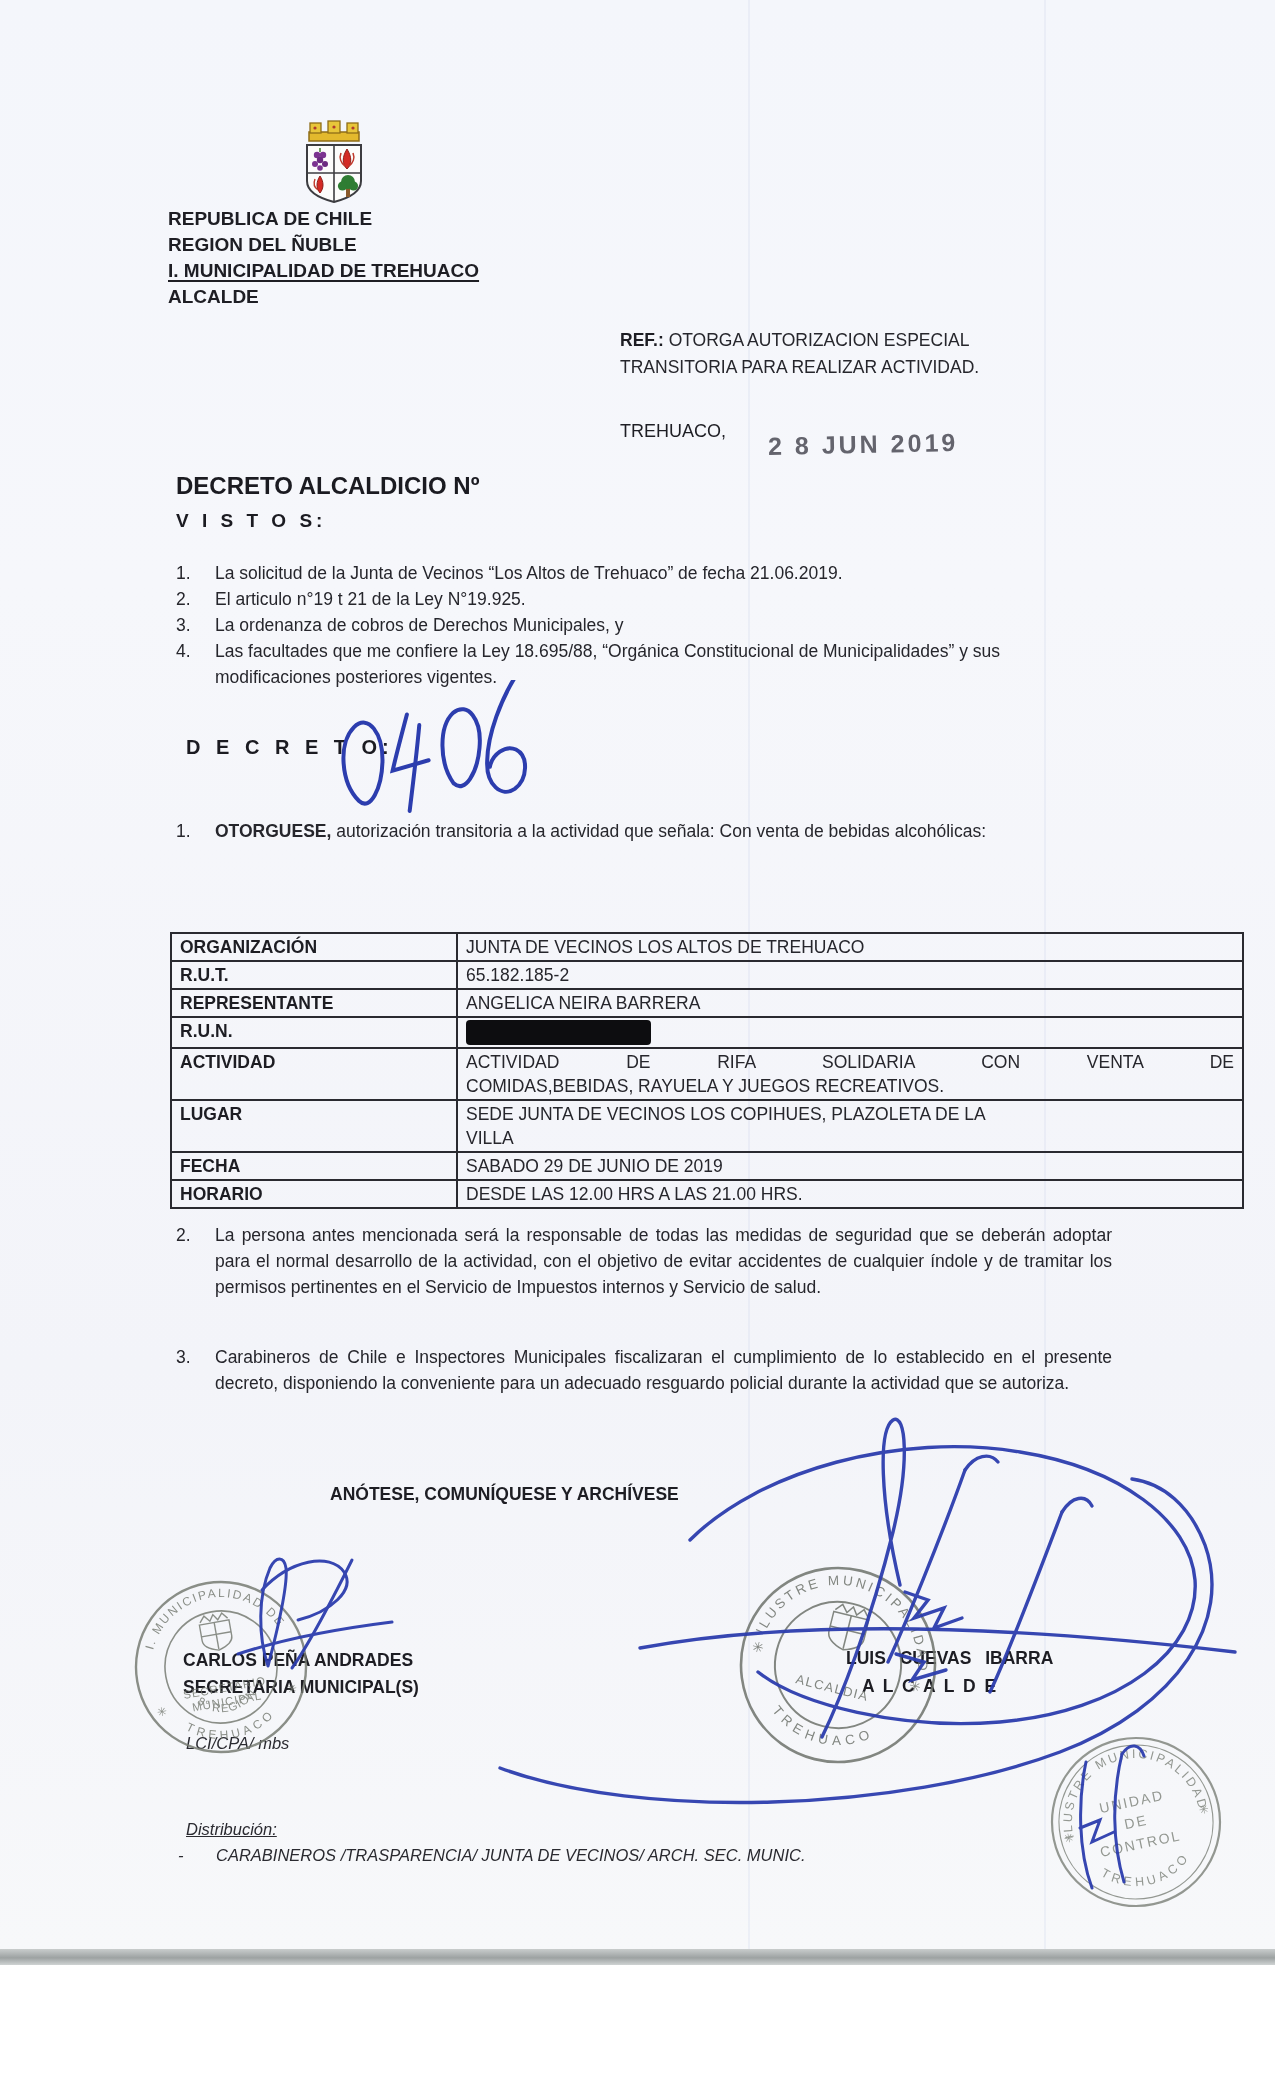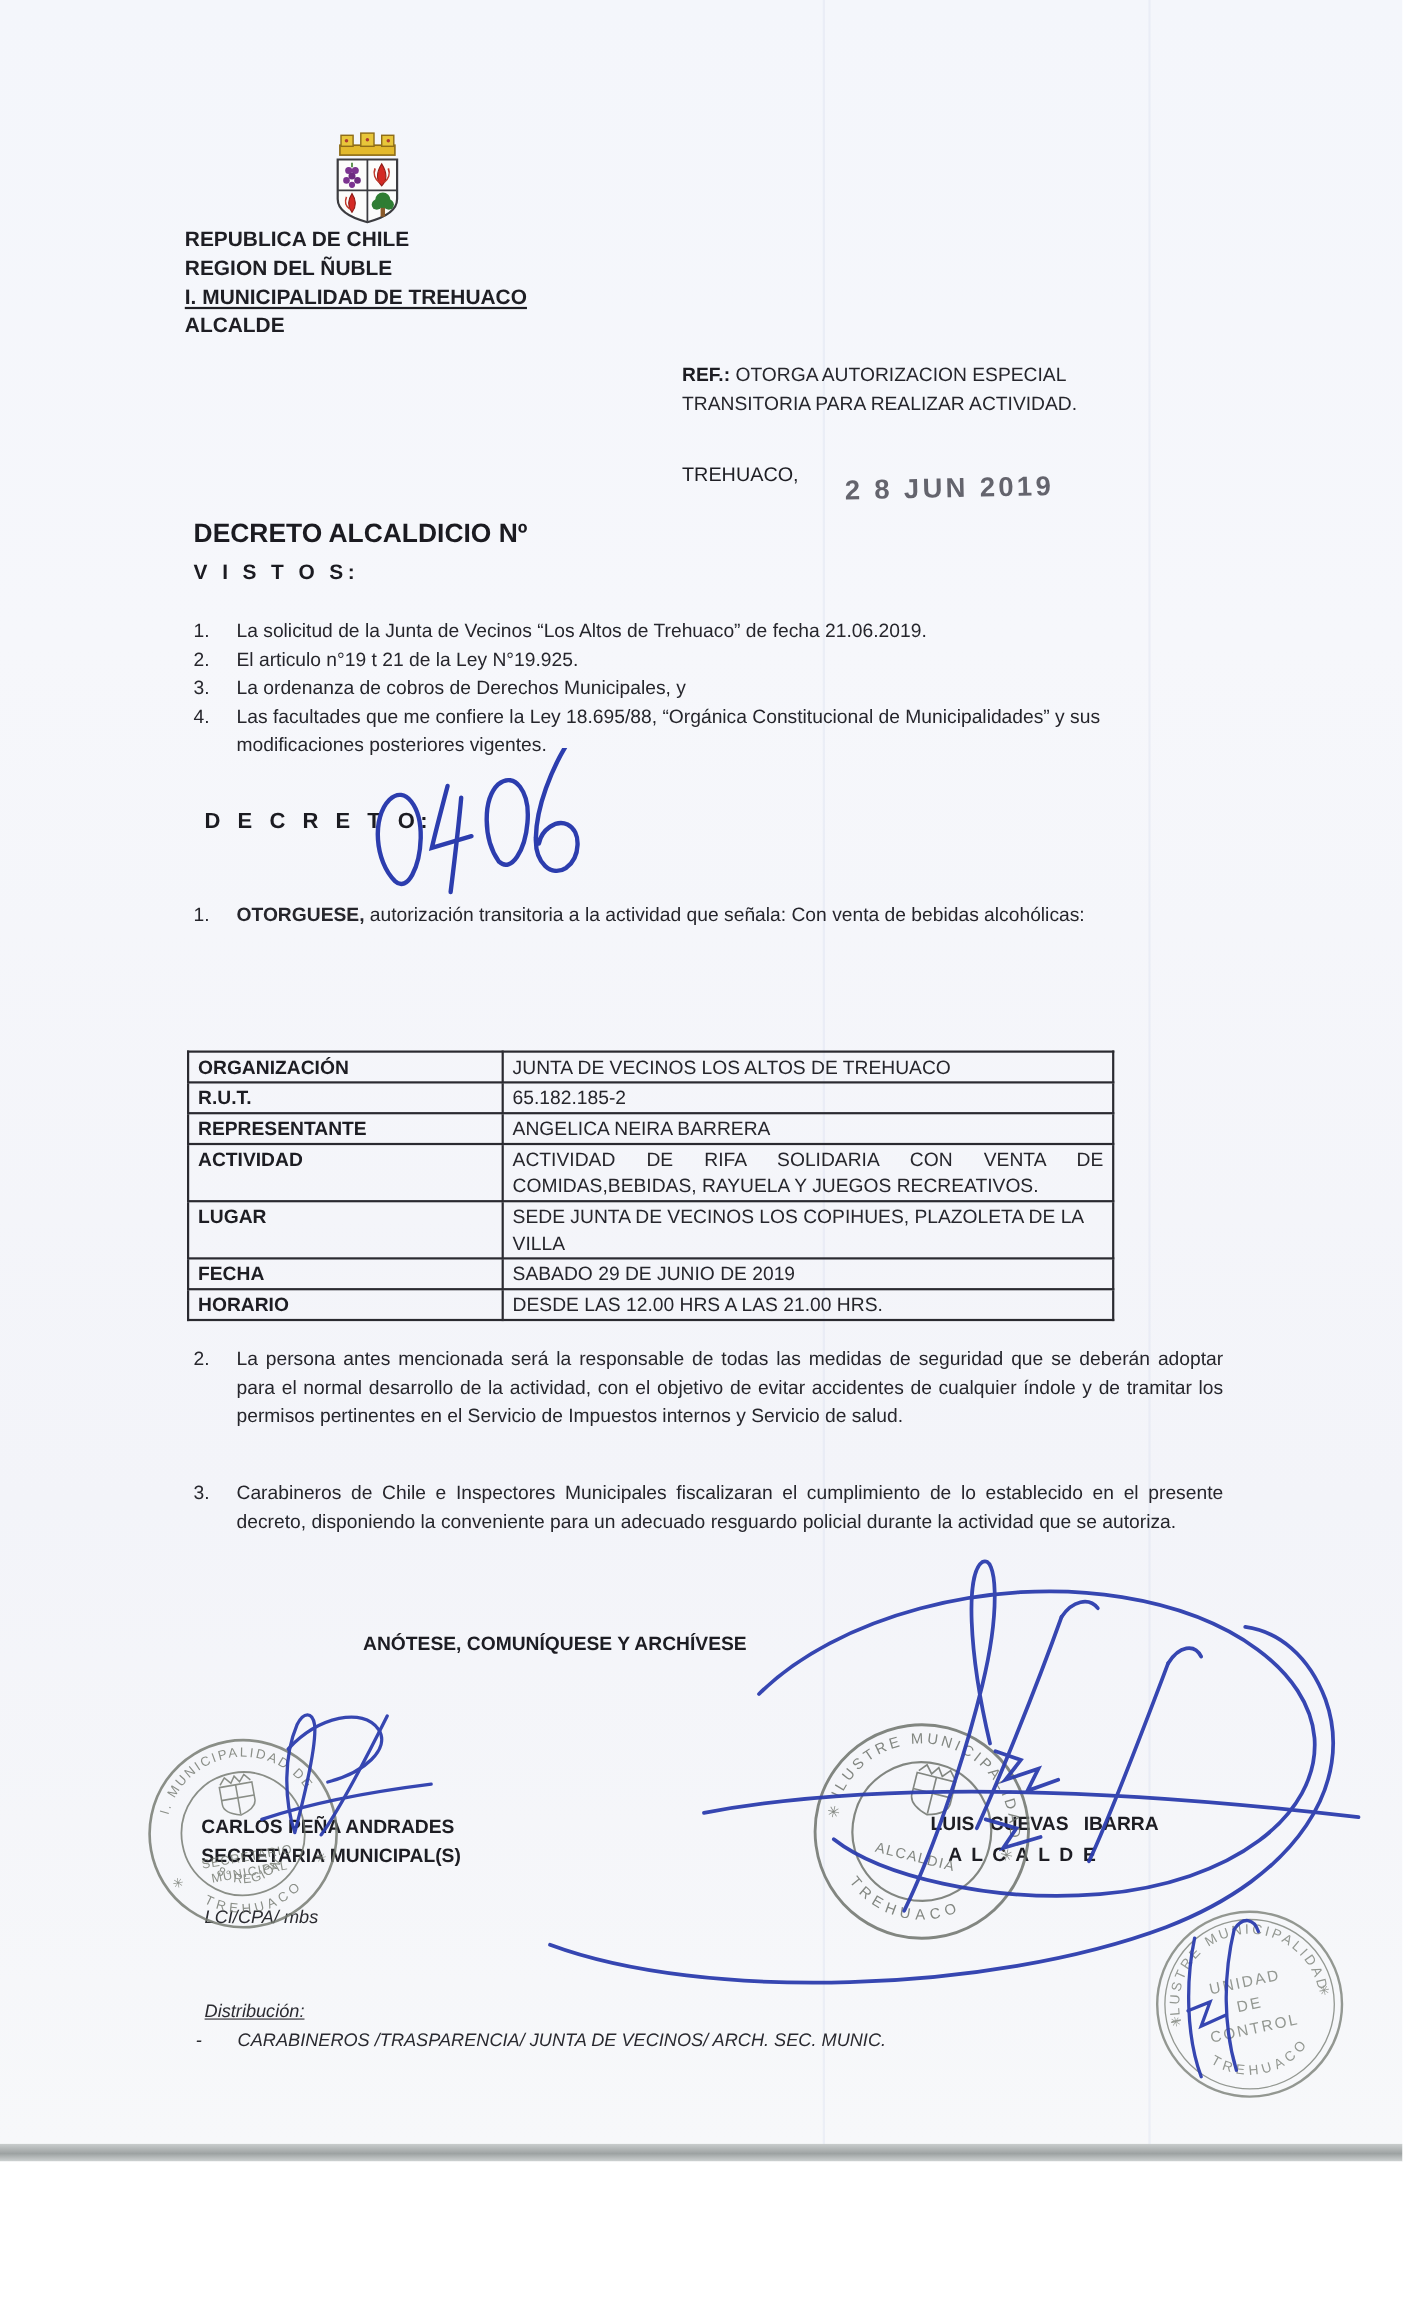--- a/index.html
+++ b/index.html
@@ -22,21 +22,21 @@
              color:#4b4b55;transform:rotate(-1.2deg);opacity:.85;}
   .decree-title{left:176px;top:472px;font-weight:bold;font-size:24px;color:#1b1b21;}
   .vistos-label{left:176px;top:510px;font-weight:bold;font-size:19px;letter-spacing:4px;color:#1b1b21;}
   .list{left:176px;top:560px;width:940px;font-size:17.5px;line-height:26px;}
   .li{display:flex;}
   .li .num{width:39px;flex:none;}
   .li .txt{flex:1;}
   .decreto-label{left:186px;top:736px;font-weight:bold;font-size:20px;letter-spacing:5px;color:#1b1b21;}
   .para{font-size:17.5px;line-height:26px;display:flex;width:936px;}
   .para .txt{flex:1;text-align:justify;}
-  .doc-table{left:170px;top:955px;width:843px;border-collapse:collapse;font-size:17.5px;line-height:24px;}
+  .doc-table{left:170px;top:932px;width:1074px;border-collapse:collapse;font-size:17.5px;line-height:24px;}
   .doc-table td{border:2px solid #2a2a30;padding:1px 8px;vertical-align:top;}
   .doc-table td.lbl{width:268px;font-weight:bold;color:#1d1d23;}
   .jline{text-align:justify;text-align-last:justify;}
   .redaction{width:185px;height:25px;background:#0d0d10;border-radius:4px;margin:1px 0;}
   .anotese{left:330px;top:1484px;width:420px;text-align:left;font-weight:bold;font-size:17.5px;color:#1d1d23;}
   .sig-name{font-weight:bold;font-size:17.5px;color:#1d1d23;}
   .footer-it{font-style:italic;font-size:16.5px;color:#2a2a30;}
   .overlay{position:absolute;left:0;top:0;width:1275px;height:2100px;pointer-events:none;}
 </style>
 </head>
@@ -151,20 +151,26 @@
             <div>65.182.185-2</div>
           </td>
         </tr>
     <tr>
           <td class="lbl">REPRESENTANTE</td>
           <td>
             <div>ANGELICA NEIRA BARRERA</div>
           </td>
         </tr>
     <tr>
+          <td class="lbl">R.U.N.</td>
+          <td>
+            <div class="redaction"></div>
+          </td>
+        </tr>
+    <tr>
           <td class="lbl">ACTIVIDAD</td>
           <td>
             <div class="jline">ACTIVIDAD DE RIFA SOLIDARIA CON VENTA DE</div>
             <div>COMIDAS,BEBIDAS, RAYUELA Y JUEGOS RECREATIVOS.</div>
           </td>
         </tr>
     <tr>
           <td class="lbl">LUGAR</td>
           <td>
             <div>SEDE JUNTA DE VECINOS LOS COPIHUES, PLAZOLETA DE LA</div>

